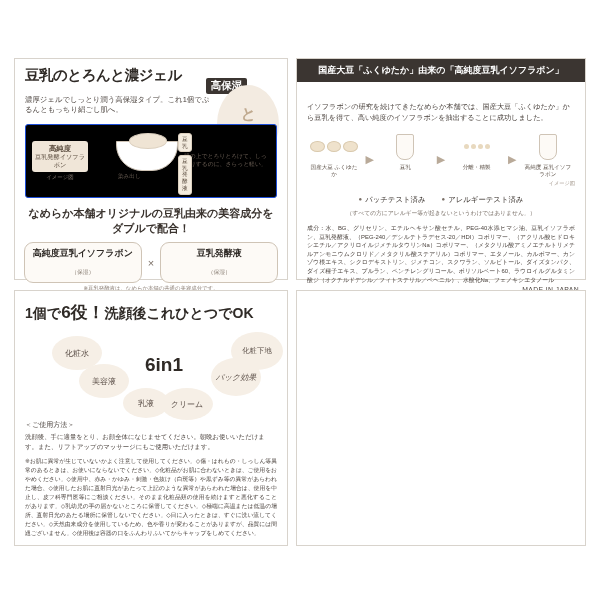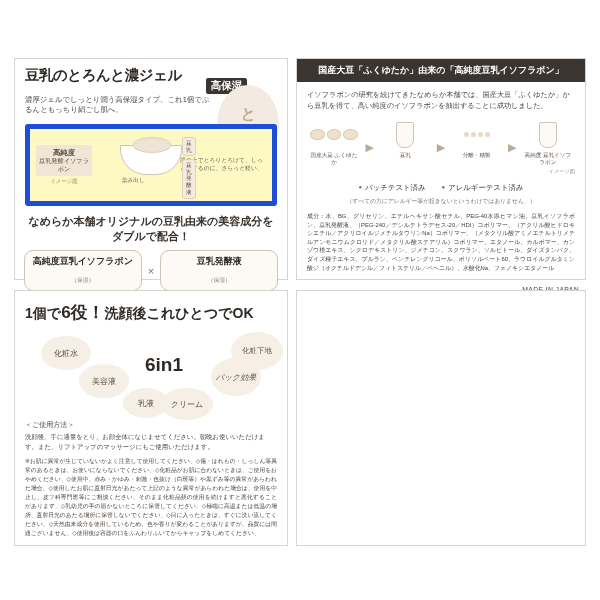--- a/index.html
+++ b/index.html
@@ -30,21 +30,21 @@
   .toron{
     position:absolute;right:8px;top:26px;width:62px;height:78px;
     border-radius:50%;background:#f3ebe1;color:#bfa98e;
     font-size:15px;font-weight:bold;display:flex;align-items:center;justify-content:center;
     letter-spacing:1px;
   }
   .toron span{writing-mode:vertical-rl;}
 
   
   .diagram{
-    margin-top:8px;border:5px solid #1d4ed8;border-radius:3px;background:#fef9c3;
+    margin-top:8px;border:1px solid #1d4ed8;border-radius:3px;background:#000000;
     height:64px;position:relative;display:flex;align-items:center;padding:4px 6px;gap:6px;
   }
   .dg-left{width:56px;text-align:center;}
   .chip{
     background:#f0e6d8;border-radius:3px;font-size:6.2px;line-height:1.25;
     padding:3px 2px;color:#5a4c3e;
   }
   .chip b{font-size:7.4px;display:block;}
   .dg-cap{font-size:5.4px;color:#8d8178;margin-top:2px;}
   .dg-mid{flex:1;position:relative;height:100%;}
@@ -95,21 +95,21 @@
       repeating-linear-gradient(0deg,#2b2622 0 2px,transparent 2px 4px);
     background-color:#fff;border:2px solid #2b2622;
   }
   .qr-cap{font-size:5px;color:#6f655d;margin-top:2px;}
 
   
   .tr-head{
     background:#3b3531;color:#fff;font-size:9px;font-weight:bold;
     text-align:center;padding:5px 4px;
   }
-  .tr-body{padding:8px 10px;}
+  .tr-body{padding:20px 10px;}
   .tr-lead{font-size:7.2px;line-height:1.5;color:#4a423d;}
   .flow{display:flex;align-items:flex-start;justify-content:space-between;margin:8px 2px 6px;}
   .flow-item{width:50px;text-align:center;}
   .flow-ico{height:30px;display:flex;align-items:center;justify-content:center;}
   .bean{width:13px;height:9px;border-radius:50%;background:#efe2cc;border:1px solid #d9c9ad;display:inline-block;margin:1px;}
   .gran{width:5px;height:5px;border-radius:50%;background:#e8d9bf;display:inline-block;margin:1px;}
   .tube{width:16px;height:24px;border:1px solid #cfc4b6;border-radius:2px 2px 8px 8px;background:#fdfaf6;}
   .flow-lbl{font-size:5.6px;color:#5f544b;line-height:1.3;margin-top:2px;}
   .arrow{align-self:center;color:#b9aa99;font-size:11px;margin-top:10px;}
   .img-note{font-size:5.2px;color:#a09488;text-align:right;margin-top:-4px;}
@@ -126,21 +126,21 @@
   .bl-title em{font-style:normal;font-size:17px;}
   .sixin1{position:relative;height:86px;margin:6px 0 2px;}
   .bubble{
     position:absolute;border-radius:50%;display:flex;align-items:center;justify-content:center;
     font-size:8px;color:#5c5049;background:#f6efe6;
   }
   .b-center{
     left:112px;top:8px;width:54px;height:54px;background:transparent;
     font-size:19px;font-weight:bold;color:#2f2a26;
   }
-  .b1{left:16px;top:6px;width:50px;height:34px;}
+  .b1{left:27px;top:6px;width:50px;height:34px;}
   .b2{left:54px;top:34px;width:50px;height:34px;}
   .b3{left:98px;top:58px;width:46px;height:30px;}
   .b4{left:136px;top:58px;width:52px;height:32px;}
   .b5{left:186px;top:28px;width:50px;height:38px;font-style:italic;}
   .b6{left:206px;top:2px;width:52px;height:38px;font-size:7.4px;line-height:1.2;text-align:center;}
 
   .use-h{font-size:7px;color:#4a423d;margin-top:4px;}
   .use-b{font-size:6.4px;line-height:1.5;color:#4a423d;margin-top:2px;}
   .caution{font-size:5.8px;line-height:1.55;color:#4a423d;margin-top:6px;text-align:justify;}
 

